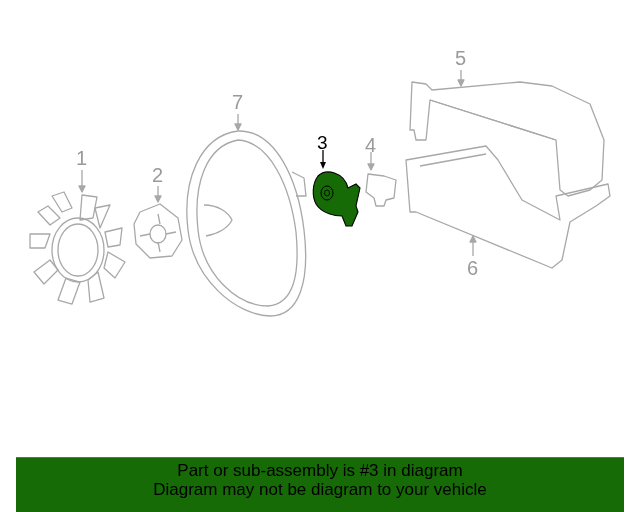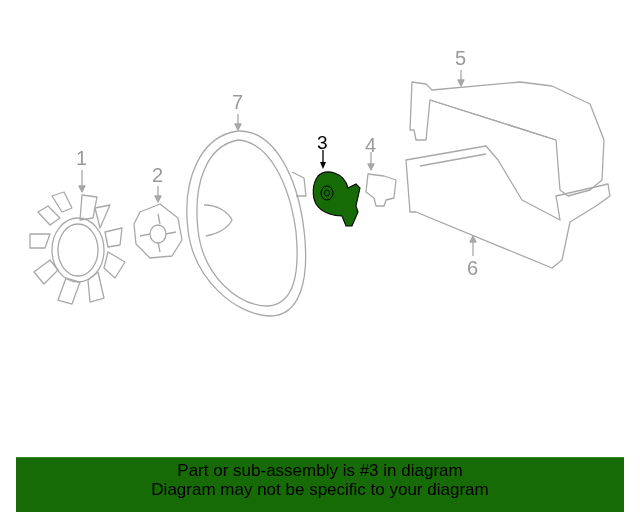--- a/index.html
+++ b/index.html
@@ -83,14 +83,14 @@
 <span class="callout" style="left:76px;top:148px;">1</span>
 <span class="callout" style="left:152px;top:165px;">2</span>
 <span class="callout active" style="left:317px;top:133px;">3</span>
 <span class="callout" style="left:365px;top:135px;">4</span>
 <span class="callout" style="left:455px;top:48px;">5</span>
 <span class="callout" style="left:467px;top:258px;">6</span>
 <span class="callout" style="left:232px;top:92px;">7</span>
 
 <div id="banner">
   <div>Part or sub-assembly is #3 in diagram</div>
-  <div>Diagram may not be specific to your diagram</div>
+  <div>Diagram may not be diagram to your vehicle</div>
 </div>
 
 </body></html>

